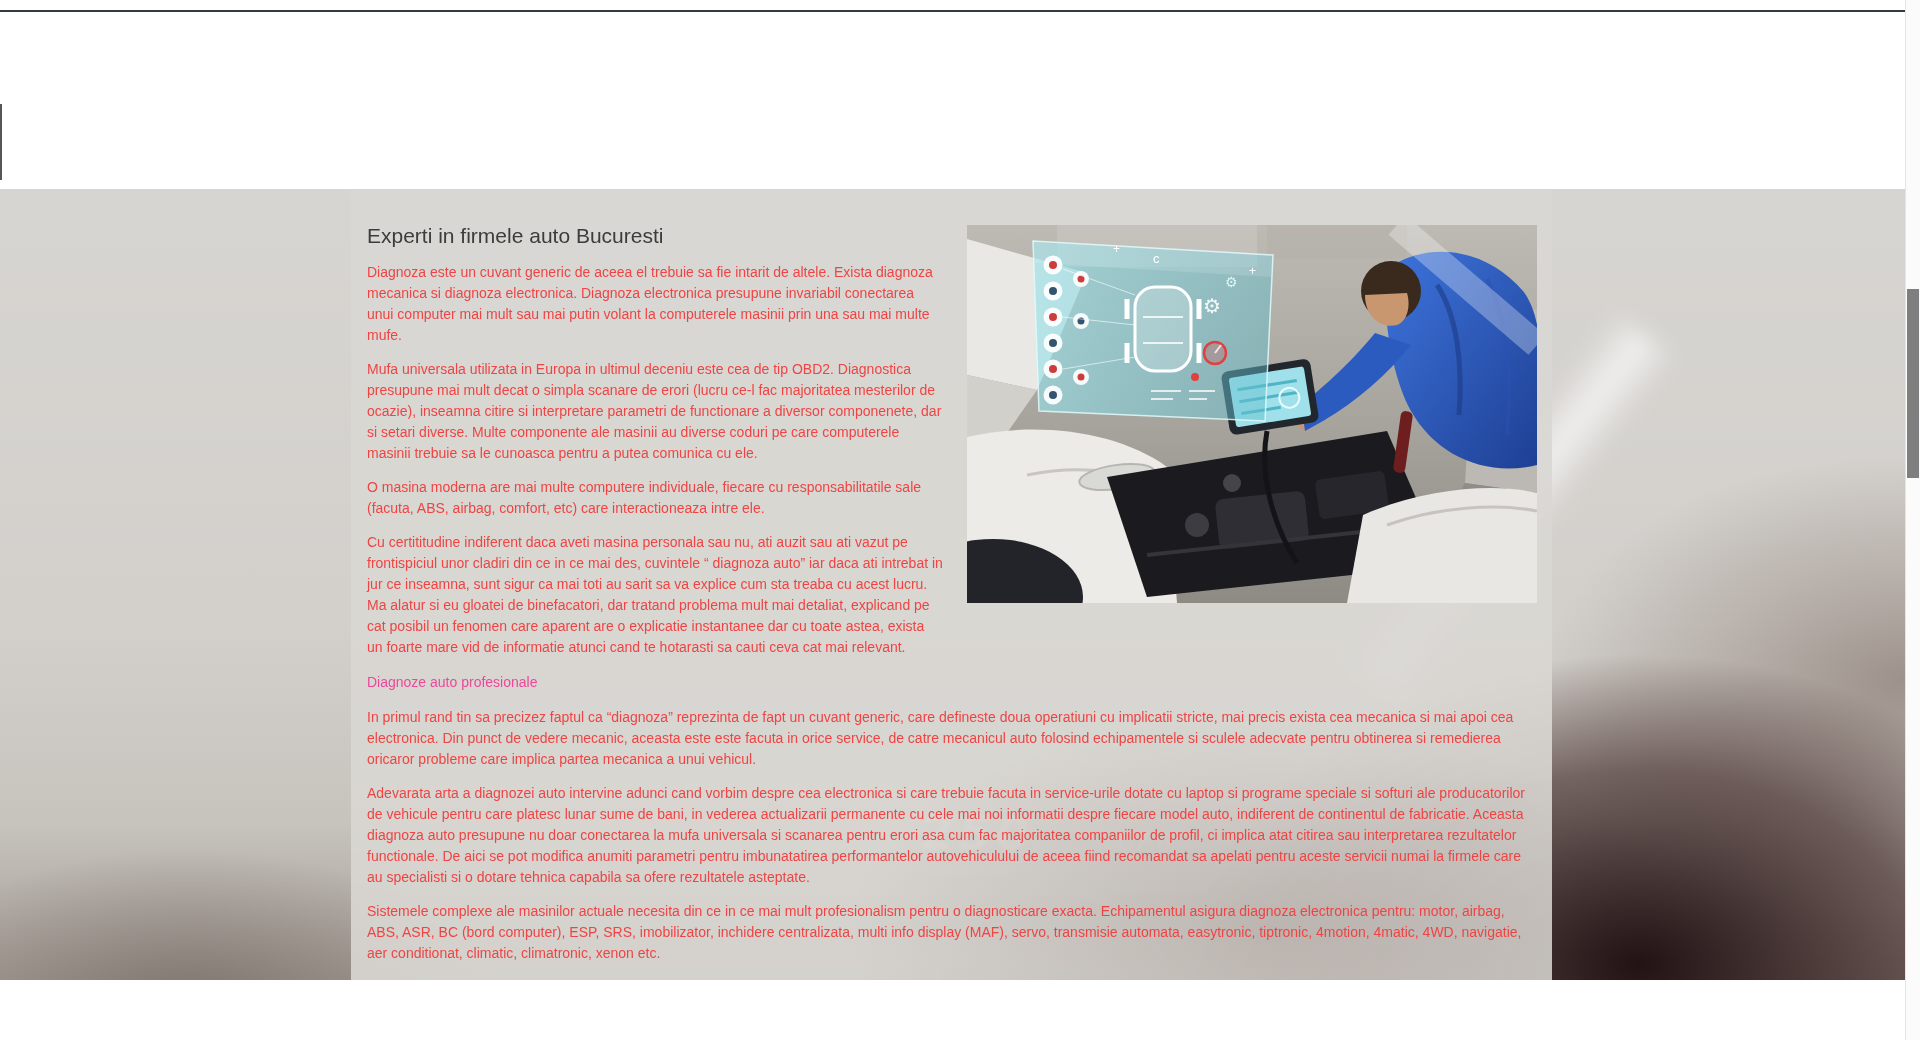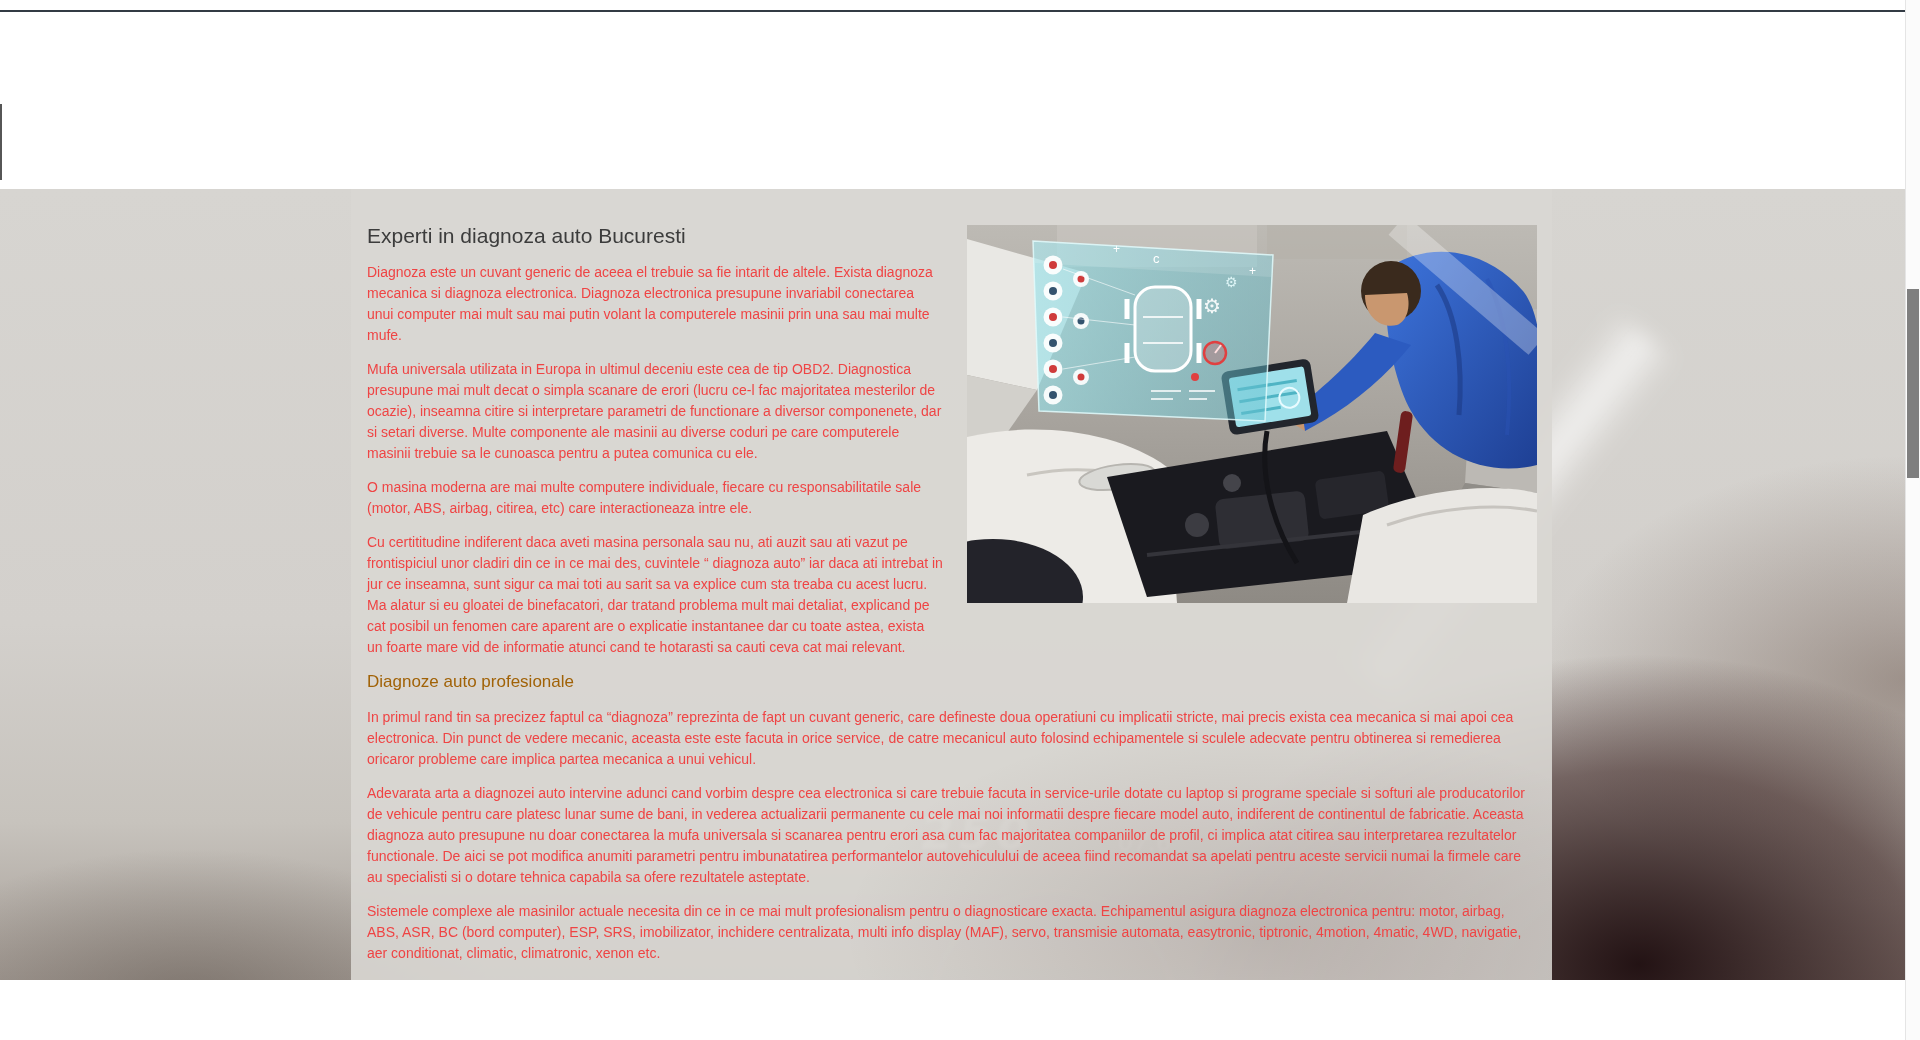--- a/index.html
+++ b/index.html
@@ -59,21 +59,21 @@
     float:right;width:570px;height:378px;margin:3px 0 26px 24px;
     display:block;
   }
   h1.article-title{
     font-size:21px;font-weight:400;color:#3c3c3c;margin:0 0 12px 0;line-height:28px;
   }
   p.body{
     font-size:14px;line-height:21px;color:#ef4444;margin:0 0 13px 0;
   }
   h2.sub{
-    font-size:17px;font-weight:400;color:#a16207;margin:2px 0 14px 0;line-height:22px;
+    font-size:14px;font-weight:400;color:#ec4899;margin:2px 0 14px 0;line-height:22px;
   }
 
   
   .footer{position:absolute;left:0;top:980px;width:1906px;height:60px;background:#ffffff;}
 
   
   .scrollbar{position:absolute;right:0;top:0;width:14px;height:1040px;background:#fbfbfb;border-left:1px solid #e5e5e5;}
   .scroll-thumb{position:absolute;left:1px;top:289px;width:12px;height:189px;background:#7f7f7f;}
 </style>
 </head>
@@ -197,25 +197,25 @@
         <g stroke="rgba(255,255,255,.75)" stroke-width="2">
           <path d="M184,166 h30 M184,174 h22 M222,166 h26 M222,174 h18"></path>
         </g>
         <text x="186" y="38" font-size="13" fill="#ffffff">c</text>
         <text x="146" y="28" font-size="12" fill="#ffffff">+</text>
         <text x="282" y="50" font-size="12" fill="#ffffff">+</text>
       </g>
       <path d="M430,0 L570,120" stroke="rgba(255,255,255,.3)" stroke-width="26"></path>
     </svg>
 
-    <h1 class="article-title">Experti in diagnoza auto Bucuresti</h1>
+    <h1 class="article-title">Experti in firmele auto Bucuresti</h1>
 
     <p class="body">Diagnoza este un cuvant generic de aceea el trebuie sa fie intarit de altele. Exista diagnoza mecanica si diagnoza electronica. Diagnoza electronica presupune invariabil conectarea unui computer mai mult sau mai putin volant la computerele masinii prin una sau mai multe mufe.</p>
     <p class="body">Mufa universala utilizata in Europa in ultimul deceniu este cea de tip OBD2. Diagnostica presupune mai mult decat o simpla scanare de erori (lucru ce-l fac majoritatea mesterilor de ocazie), inseamna citire si interpretare parametri de functionare a diversor componenete, dar si setari diverse. Multe componente ale masinii au diverse coduri pe care computerele masinii trebuie sa le cunoasca pentru a putea comunica cu ele.</p>
-    <p class="body">O masina moderna are mai multe computere individuale, fiecare cu responsabilitatile sale (motor, ABS, airbag, citirea, etc) care interactioneaza intre ele.</p>
+    <p class="body">O masina moderna are mai multe computere individuale, fiecare cu responsabilitatile sale (facuta, ABS, airbag, comfort, etc) care interactioneaza intre ele.</p>
     <p class="body">Cu certititudine indiferent daca aveti masina personala sau nu, ati auzit sau ati vazut pe frontispiciul unor cladiri din ce in ce mai des, cuvintele “ diagnoza auto” iar daca ati intrebat in jur ce inseamna, sunt sigur ca mai toti au sarit sa va explice cum sta treaba cu acest lucru. Ma alatur si eu gloatei de binefacatori, dar tratand problema mult mai detaliat, explicand pe cat posibil un fenomen care aparent are o explicatie instantanee dar cu toate astea, exista un foarte mare vid de informatie atunci cand te hotarasti sa cauti ceva cat mai relevant.</p>
 
     <h2 class="sub">Diagnoze auto profesionale</h2>
 
     <p class="body">In primul rand tin sa precizez faptul ca “diagnoza” reprezinta de fapt un cuvant generic, care defineste doua operatiuni cu implicatii stricte, mai precis exista cea mecanica si mai apoi cea electronica. Din punct de vedere mecanic, aceasta este este facuta in orice service, de catre mecanicul auto folosind echipamentele si sculele adecvate pentru obtinerea si remedierea oricaror probleme care implica partea mecanica a unui vehicul.</p>
     <p class="body">Adevarata arta a diagnozei auto intervine adunci cand vorbim despre cea electronica si care trebuie facuta in service-urile dotate cu laptop si programe speciale si softuri ale producatorilor de vehicule pentru care platesc lunar sume de bani, in vederea actualizarii permanente cu cele mai noi informatii despre fiecare model auto, indiferent de continentul de fabricatie. Aceasta diagnoza auto presupune nu doar conectarea la mufa universala si scanarea pentru erori asa cum fac majoritatea companiilor de profil, ci implica atat citirea sau interpretarea rezultatelor functionale. De aici se pot modifica anumiti parametri pentru imbunatatirea performantelor autovehiculului de aceea fiind recomandat sa apelati pentru aceste servicii numai la firmele care au specialisti si o dotare tehnica capabila sa ofere rezultatele asteptate.</p>
     <p class="body">Sistemele complexe ale masinilor actuale necesita din ce in ce mai mult profesionalism pentru o diagnosticare exacta. Echipamentul asigura diagnoza electronica pentru: motor, airbag, ABS, ASR, BC (bord computer), ESP, SRS, imobilizator, inchidere centralizata, multi info display (MAF), servo, transmisie automata, easytronic, tiptronic, 4motion, 4matic, 4WD, navigatie, aer conditionat, climatic, climatronic, xenon etc.</p>
 
   </div>
 </div>

